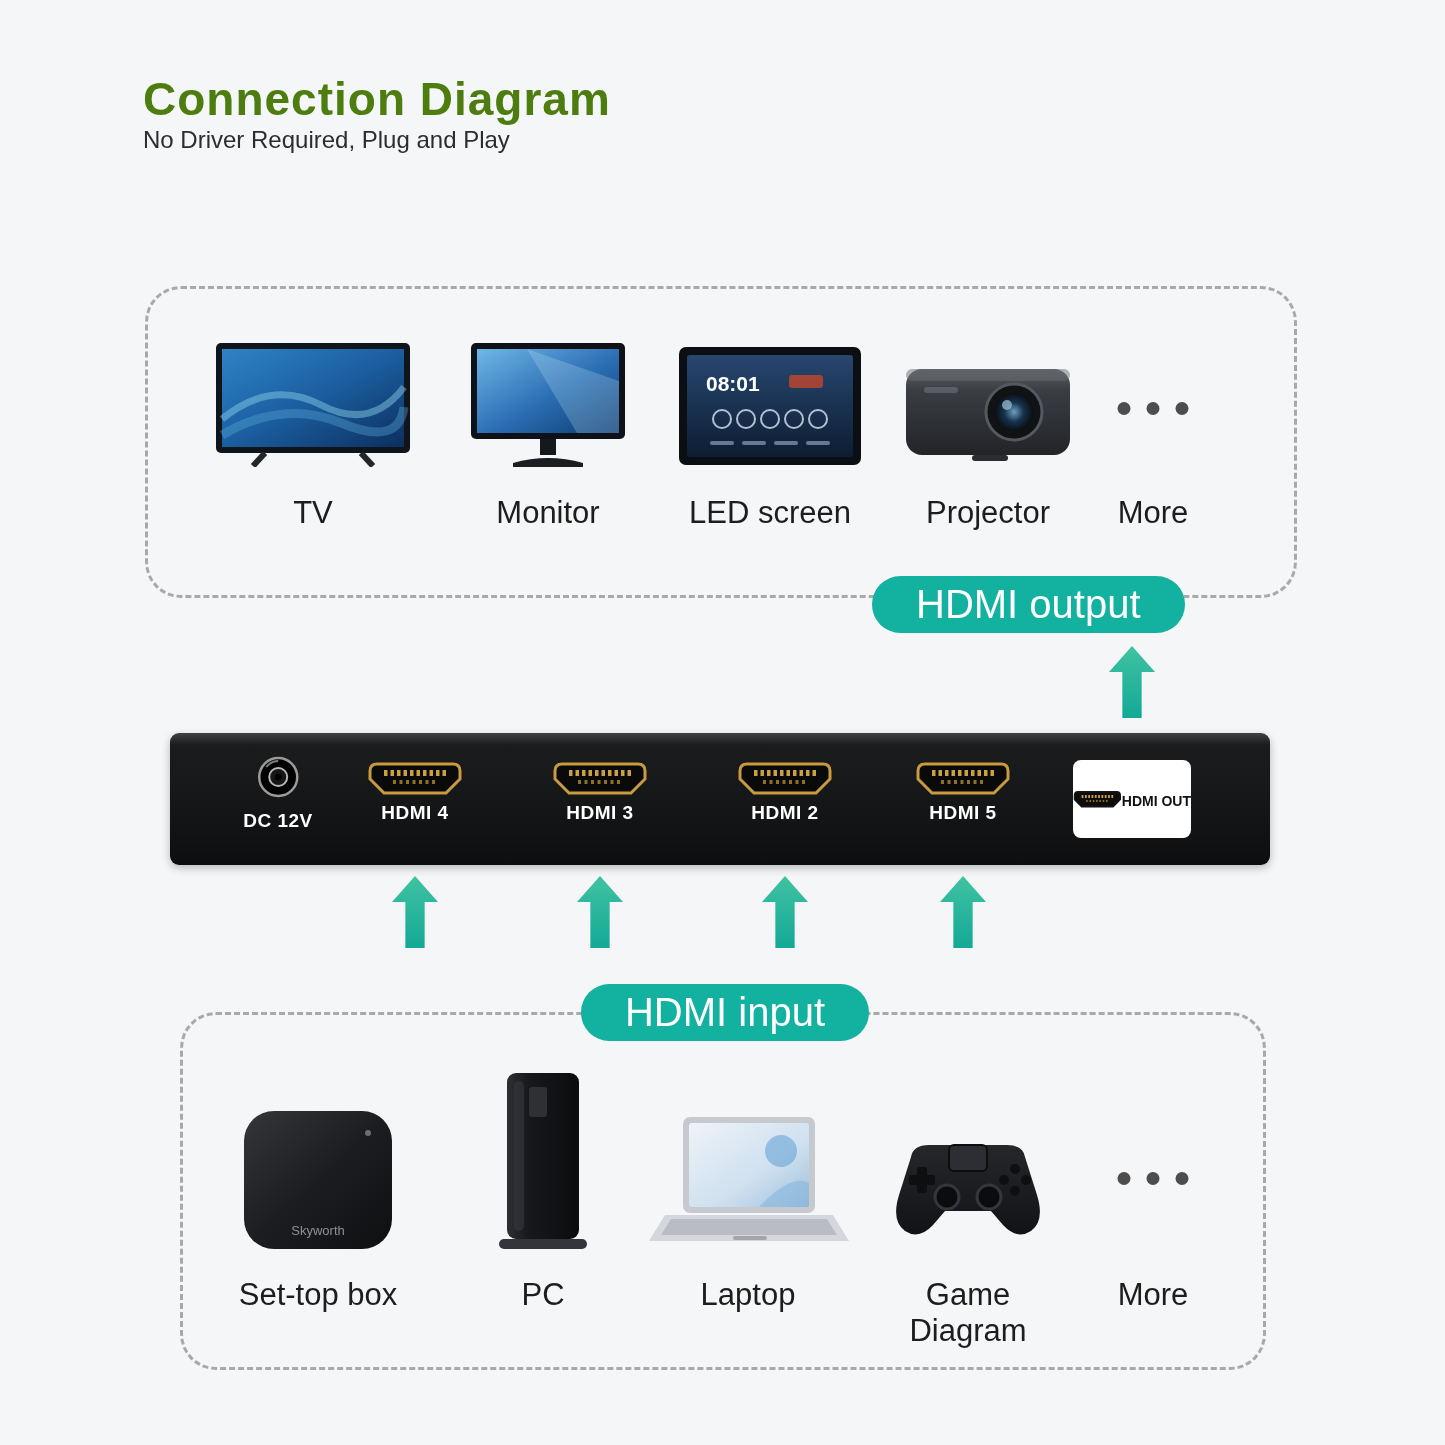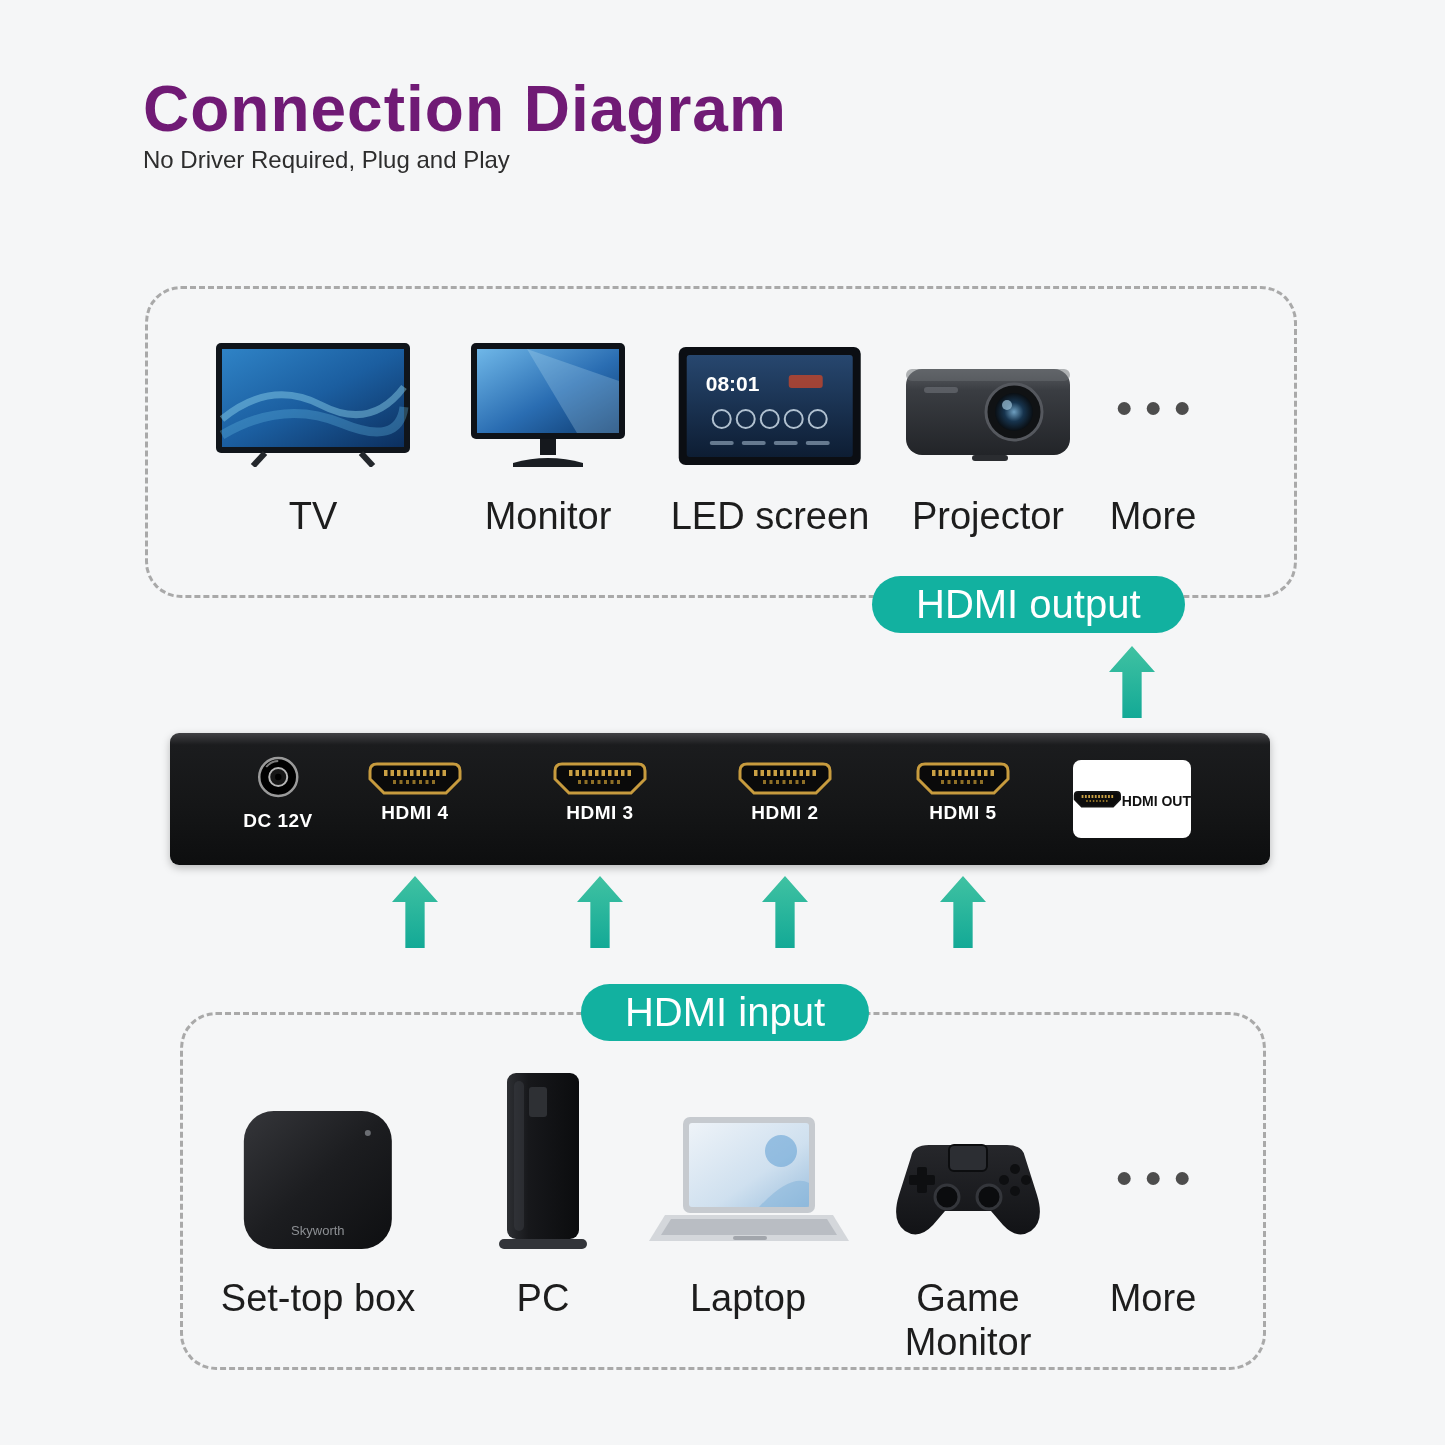--- a/index.html
+++ b/index.html
@@ -7,34 +7,34 @@
   body {
     background:#f5f6f7;
     font-family:"Liberation Sans", sans-serif;
     position:relative;
     overflow:hidden;
   }
   .page { position:absolute; inset:0; }
 
   
   .header { position:absolute; left:143px; top:72px; }
-  .title { font-size:64px; font-weight:700; color:#701a75; letter-spacing:1px; }
+  .title { font-size:46px; font-weight:700; color:#4d7c0f; letter-spacing:1px; }
   .subtitle { font-size:24px; color:#2d2d2d; }
 
   
   .dashed-box { position:absolute; border:3px dashed #a9a9a9; border-radius:36px; }
   .output-box { left:145px; top:286px; width:1152px; height:312px; }
   .input-box  { left:180px; top:1012px; width:1086px; height:358px; }
 
   
   .device-col { position:absolute; display:flex; flex-direction:column; align-items:center; transform:translateX(-50%); }
   .icon-wrap { display:flex; align-items:flex-end; justify-content:center; }
   .output-box .icon-wrap { height:132px; }
   .input-box  .icon-wrap { height:178px; }
-  .device-label { font-size:38px; color:#1d1d1d; text-align:center; line-height:1.15; margin-top:28px; }
+  .device-label { font-size:31px; color:#1d1d1d; text-align:center; line-height:1.15; margin-top:28px; }
   .input-box .device-label { margin-top:22px; }
   .narrow-label { width:150px; }
 
   .dots { display:flex; gap:16px; }
   .dot { width:13px; height:13px; border-radius:50%; background:#4d4d4d; }
   .dots-top { margin-bottom:52px; }
   .dots-bottom { margin-bottom:70px; }
 
   
   .pill {
@@ -351,21 +351,21 @@
           <g fill="#0e0f11">
             <circle cx="142" cy="46" r="5"></circle>
               <circle cx="142" cy="68" r="5"></circle>
               <circle cx="131" cy="57" r="5"></circle>
               <circle cx="153" cy="57" r="5"></circle>
           </g>
           <circle cx="74" cy="74" r="12" fill="#0b0c0e" stroke="#34363b" stroke-width="3"></circle>
           <circle cx="116" cy="74" r="12" fill="#0b0c0e" stroke="#34363b" stroke-width="3"></circle>
         </svg>
       </div>
-      <div class="device-label narrow-label">Game Monitor</div>
+      <div class="device-label narrow-label">Game Diagram</div>
     </div>
 
     <div class="device-col" style="left:970px; top:62px;">
       <div class="icon-wrap">
         <div class="dots dots-bottom">
           <span class="dot"></span>
             <span class="dot"></span>
             <span class="dot"></span>
         </div>
       </div>

